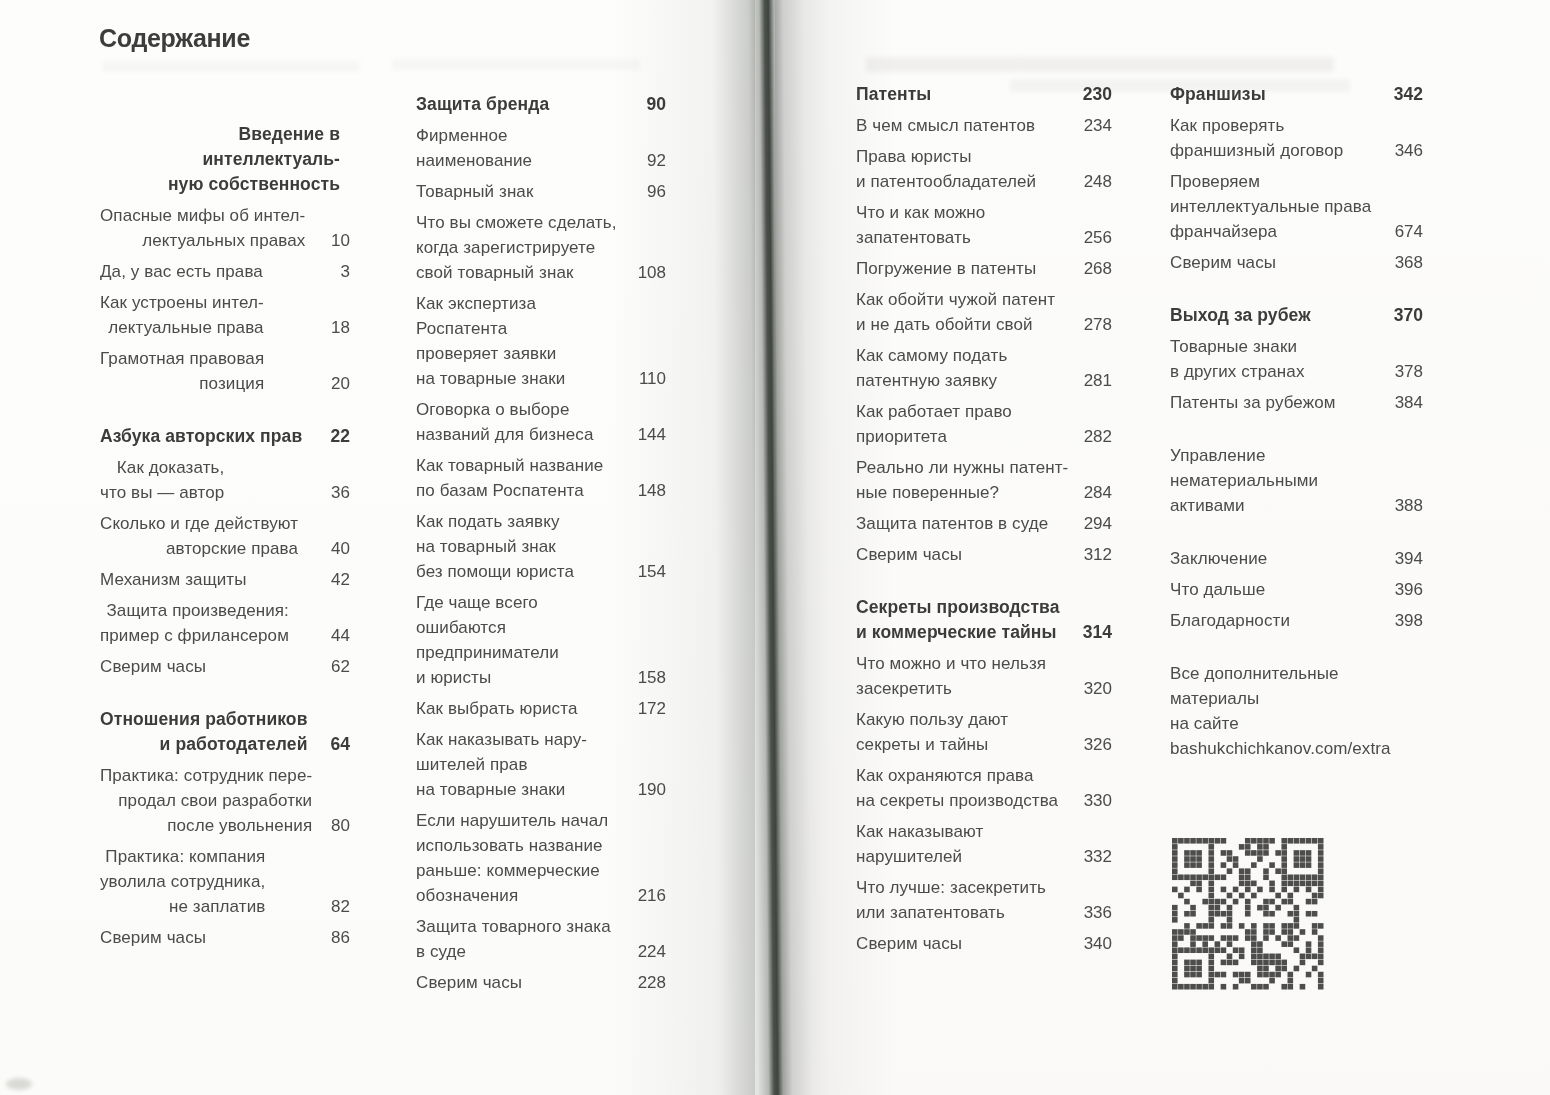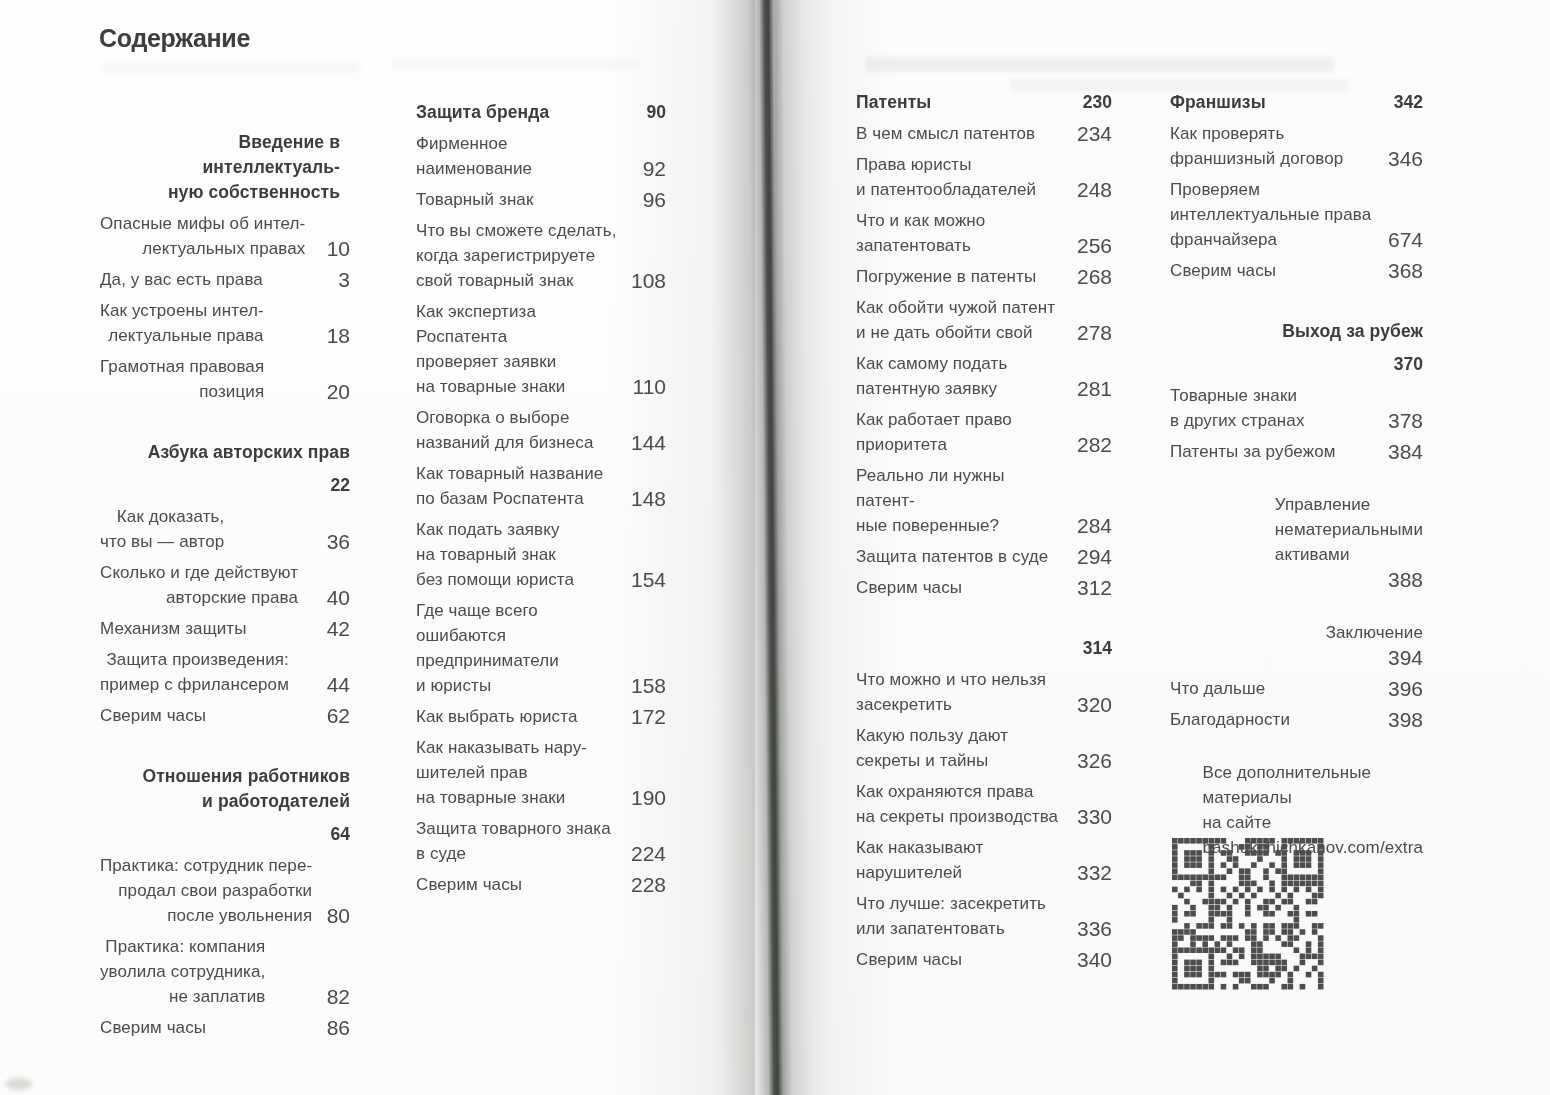--- a/index.html
+++ b/index.html
@@ -27,24 +27,24 @@
   .title{position:absolute;left:99px;top:24px;margin:0;
     font-size:25px;font-weight:700;letter-spacing:-0.3px;color:#3d3d3b;}
   .col{position:absolute;}
   #col-l1{left:100px;top:122px;width:250px;text-align:right;}
   #col-l2{left:416px;top:92px;width:250px;}
   #col-r1{left:856px;top:82px;width:256px;}
   #col-r2{left:1170px;top:82px;width:253px;}
   .entry{display:flex;justify-content:space-between;align-items:flex-end;
     margin:0 0 6px 0;color:#4b4b49;}
   .entry .t{white-space:pre-line;font-size:17px;line-height:25px;letter-spacing:0.1px;}
-  .entry .p{font-size:21px;line-height:25px;margin-left:10px;}
+  .entry .p{font-size:17px;line-height:25px;margin-left:10px;}
   .entry.bold{font-weight:700;color:#3c3c3a;}
-  .entry.bold .t,.entry.bold .p{font-size:17.5px;margin-top:8px;}
-  .entry.gap{margin-top:28px;flex-direction:column;}
+  .entry.bold .t,.entry.bold .p{font-size:17.5px;}
+  .entry.gap{margin-top:28px;}
   .qr{position:absolute;left:1172px;top:838px;width:152px;height:152px;}
   .ghost{position:absolute;background:#8f897f;filter:blur(2px);border-radius:2px;pointer-events:none;}
   .g1{left:866px;top:57px;width:468px;height:15px;opacity:0.10;}
   .g2{left:1010px;top:79px;width:340px;height:13px;opacity:0.07;}
   .g3{left:102px;top:61px;width:258px;height:11px;opacity:0.05;}
   .g4{left:392px;top:59px;width:248px;height:11px;opacity:0.05;}
   .smudge{position:absolute;left:6px;top:1078px;width:26px;height:12px;background:#9a9a96;
     opacity:0.35;border-radius:50%;filter:blur(2px);}
 </style>
 </head>
@@ -193,20 +193,27 @@
       <div class="t">Как выбрать юриста</div>
       <div class="p">172</div>
     </div>
     <div class="entry">
       <div class="t">Как наказывать нару-
 шителей прав
 на товарные знаки</div>
       <div class="p">190</div>
     </div>
     <div class="entry">
+      <div class="t">Если нарушитель начал
+использовать название
+раньше: коммерческие
+обозначения</div>
+      <div class="p">216</div>
+    </div>
+    <div class="entry">
       <div class="t">Защита товарного знака
 в суде</div>
       <div class="p">224</div>
     </div>
     <div class="entry">
       <div class="t">Сверим часы</div>
       <div class="p">228</div>
     </div>
   </div>
 
@@ -256,20 +263,22 @@
     </div>
     <div class="entry">
       <div class="t">Защита патентов в суде</div>
       <div class="p">294</div>
     </div>
     <div class="entry">
       <div class="t">Сверим часы</div>
       <div class="p">312</div>
     </div>
     <div class="entry bold gap">
+      <div class="t">Секреты производства
+и коммерческие тайны</div>
       <div class="p">314</div>
     </div>
     <div class="entry">
       <div class="t">Что можно и что нельзя
 засекретить</div>
       <div class="p">320</div>
     </div>
     <div class="entry">
       <div class="t">Какую пользу дают
 секреты и тайны</div>

